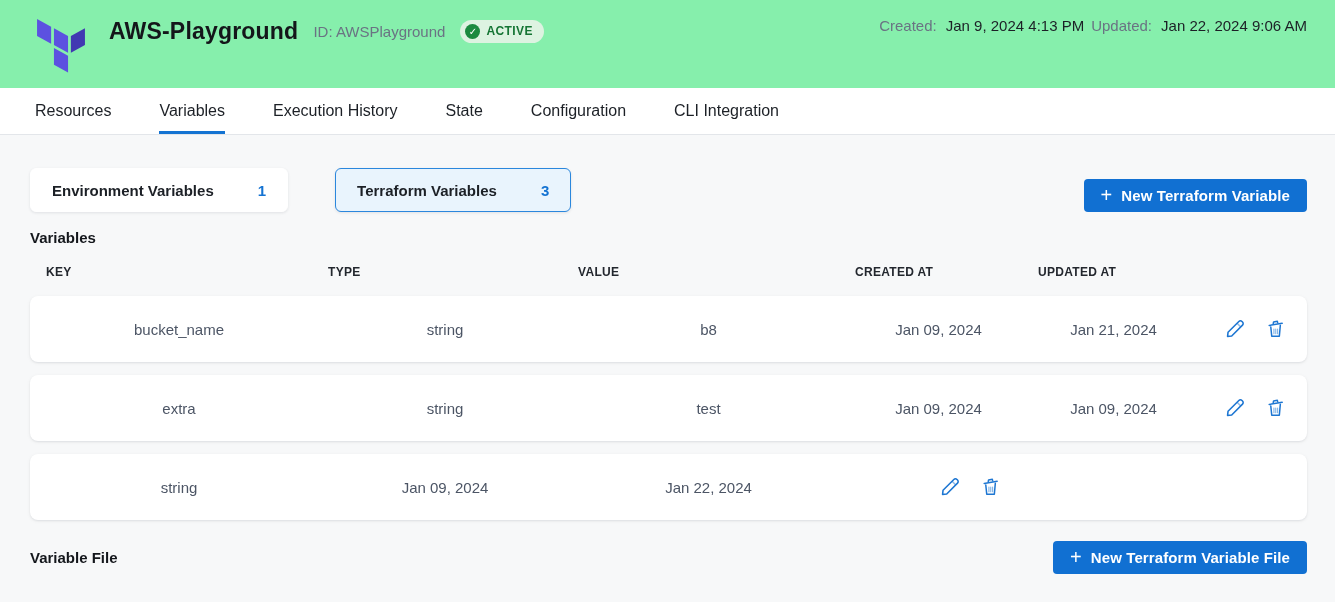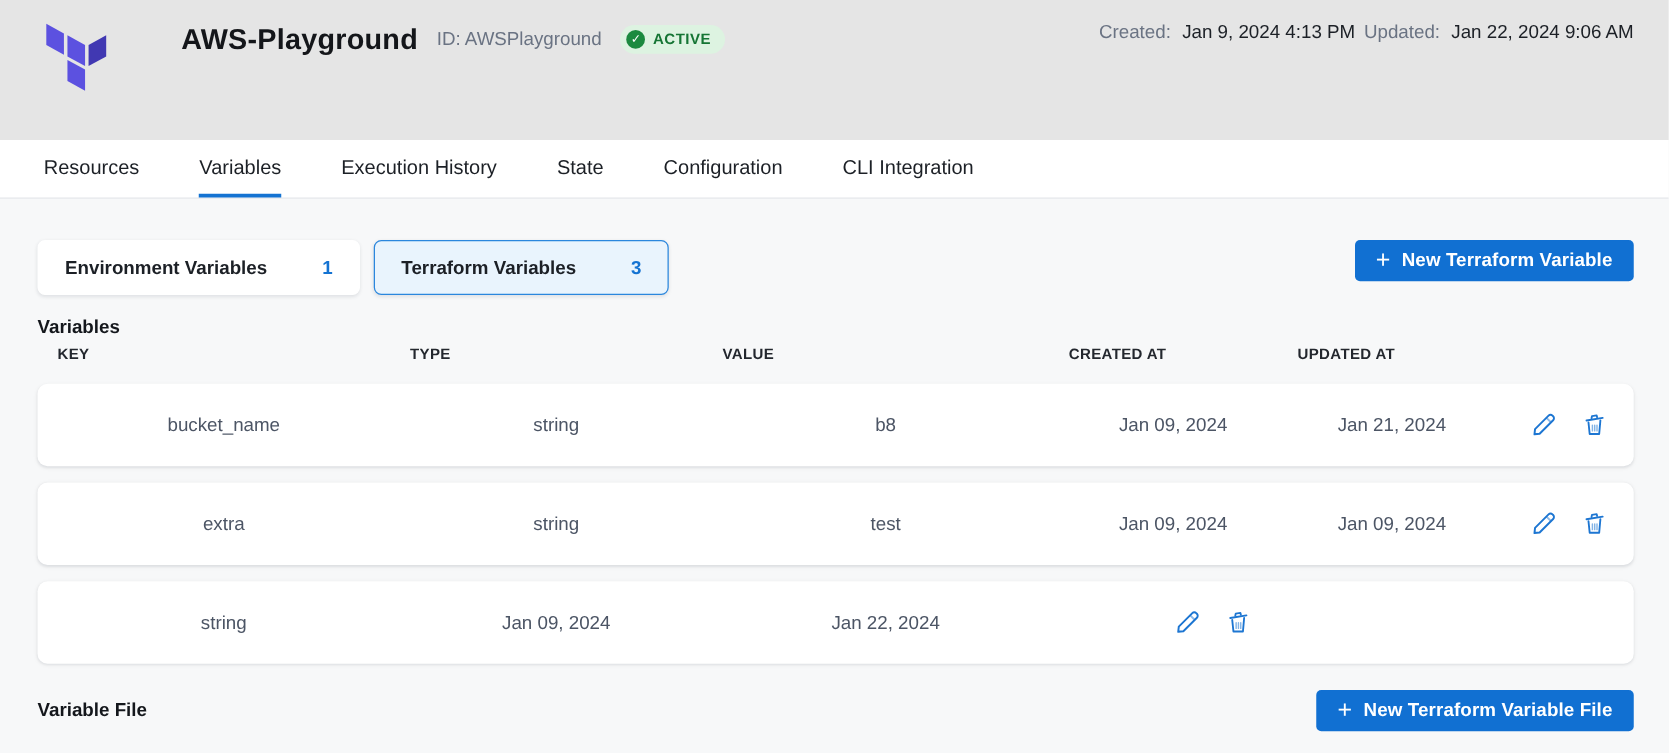--- a/index.html
+++ b/index.html
@@ -6,26 +6,25 @@
   html, body { width: 1335px; height: 602px; }
   body {
     font-family: "Liberation Sans", "DejaVu Sans", sans-serif;
     background: #f7f8f9;
     color: #1c2026;
     overflow: hidden;
   }
 
   
   .env-header {
-    height: 112px;
-    background: #e5e5e5;
+    height: 88px;
+    background: #86efac;
     display: flex;
     align-items: flex-start;
     padding: 14px 28px 0 35px;
-    gap: 36px;
   }
   .logo-wrap { margin-top: -2px; }
   .head-left {
     display: flex;
     align-items: center;
     margin-left: 22px;
     height: 34px;
   }
   .env-title { font-size: 23px; font-weight: 700; color: #14161a; letter-spacing: 0.2px; }
   .env-id { font-size: 15px; color: #6a7383; margin-left: 15px; }
@@ -69,21 +68,21 @@
     color: #1c2026;
     cursor: pointer;
     border-bottom: 3px solid transparent;
     padding-top: 3px;
   }
   .nav-tab.active { border-bottom-color: #1473d2; }
 
   
   .content { padding: 33px 28px 0 30px; }
 
-  .filter-row { display: flex; align-items: flex-start; }
+  .filter-row { display: flex; align-items: flex-end; gap: 36px; }
   .vtab {
     height: 44px;
     background: #ffffff;
     border: 1px solid #ffffff;
     border-radius: 6px;
     box-shadow: 0 1px 3px rgba(20,30,50,0.10);
     display: inline-flex;
     align-items: center;
     padding: 0 21px;
     margin-right: 11px;
@@ -115,21 +114,21 @@
   .btn-primary .plus { font-size: 20px; font-weight: 400; line-height: 1; margin-top: -2px; }
 
   .section-title { font-size: 15px; font-weight: 700; color: #14171c; margin-top: 17px; }
 
   
   .tbl-grid {
     display: grid;
     grid-template-columns: 282px 250px 277px 183px 1fr 118px;
     align-items: center;
   }
-  .tbl-head { margin-top: 6px; }
+  .tbl-head { margin-top: 19px; }
   .tbl-head .th {
     font-size: 12px;
     font-weight: 700;
     color: #23272e;
     letter-spacing: 0.3px;
     padding-left: 16px;
   }
   .rows { margin-top: 17px; }
   .row-card {
     background: #ffffff;

